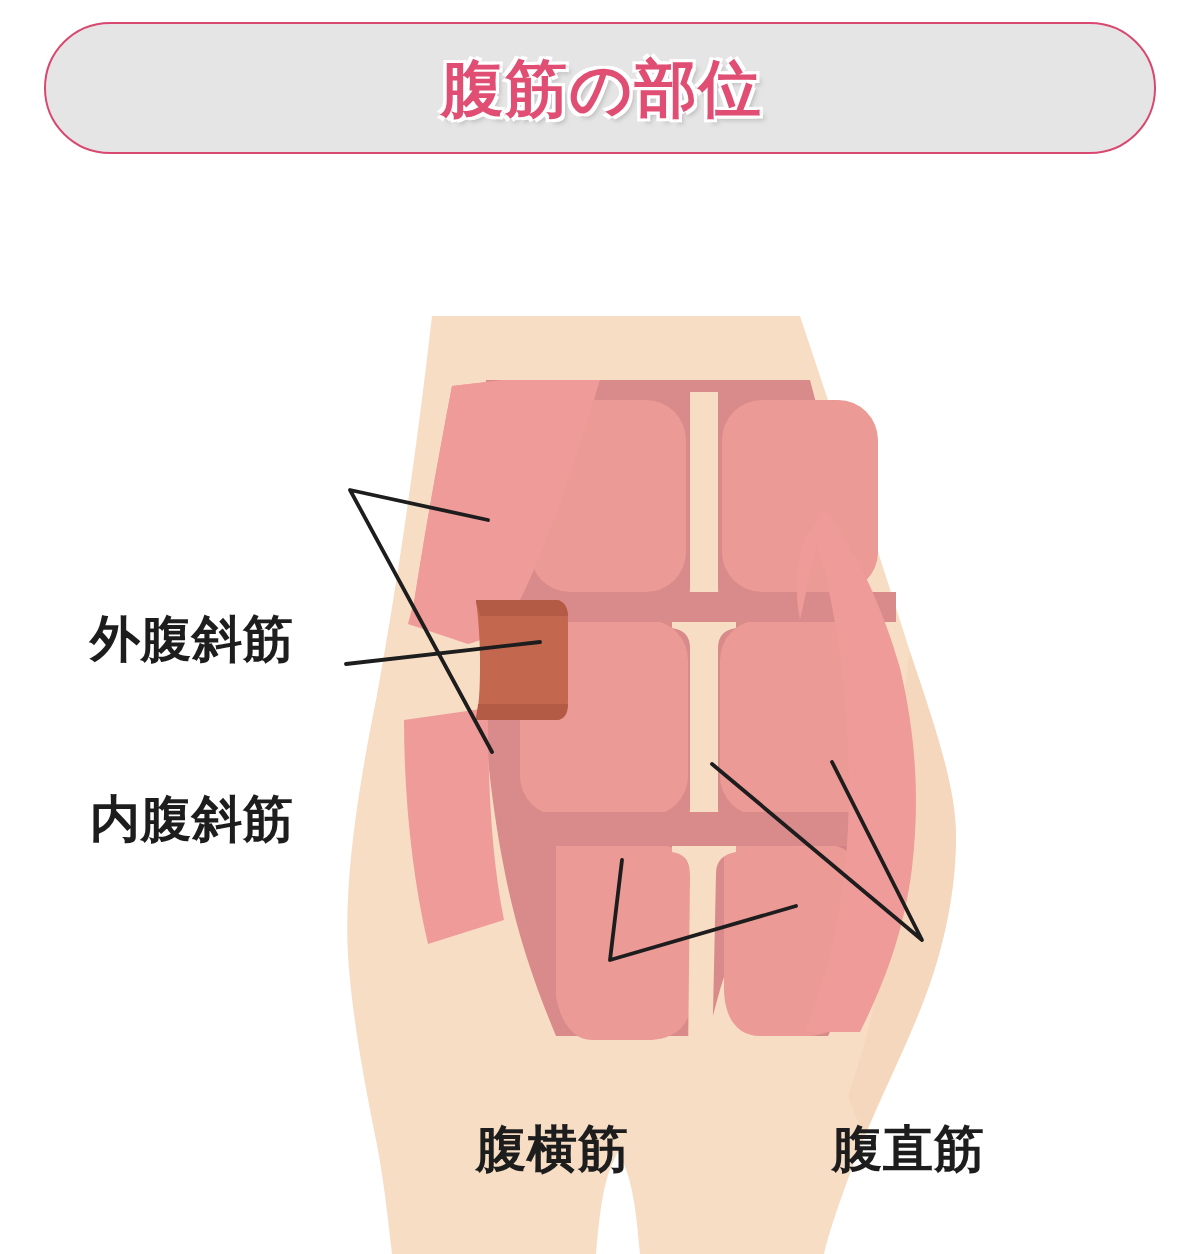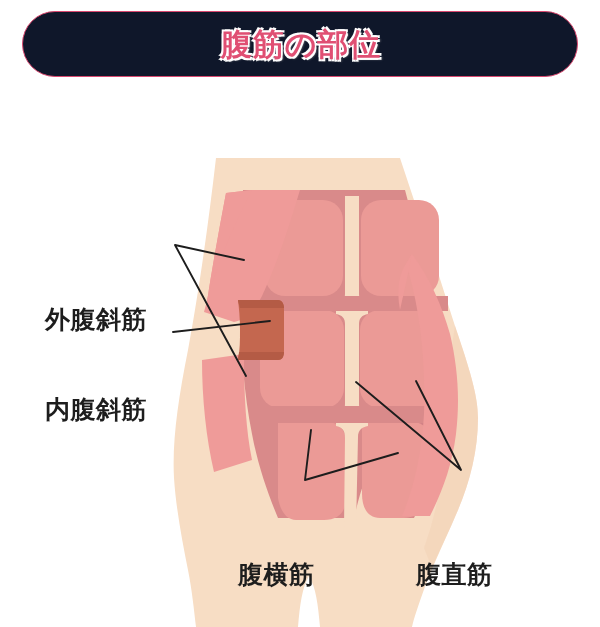--- a/index.html
+++ b/index.html
@@ -24,21 +24,21 @@
   
   .title-pill {
     position: absolute;
     left: 22px;
     top: 11px;
     width: 556px;
     height: 66px;
     box-sizing: border-box;
     border: 1.6px solid #d9486f;
     border-radius: 34px;
-    background: #0f172a;
+    background: #e5e5e5;
   }
   .title-text {
     position: absolute;
     left: 0;
     top: 0;
     width: 556px;
     height: 66px;
     display: flex;
     align-items: center;
     justify-content: center;

